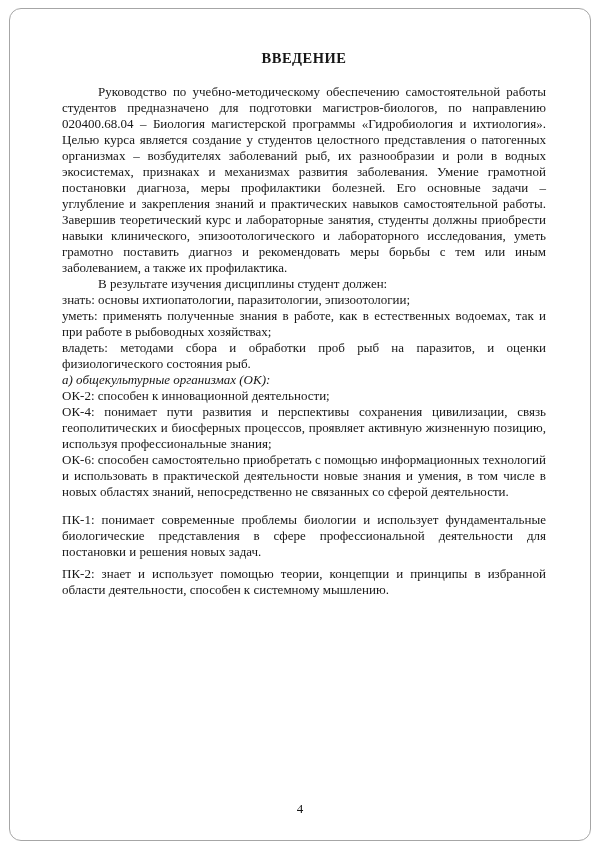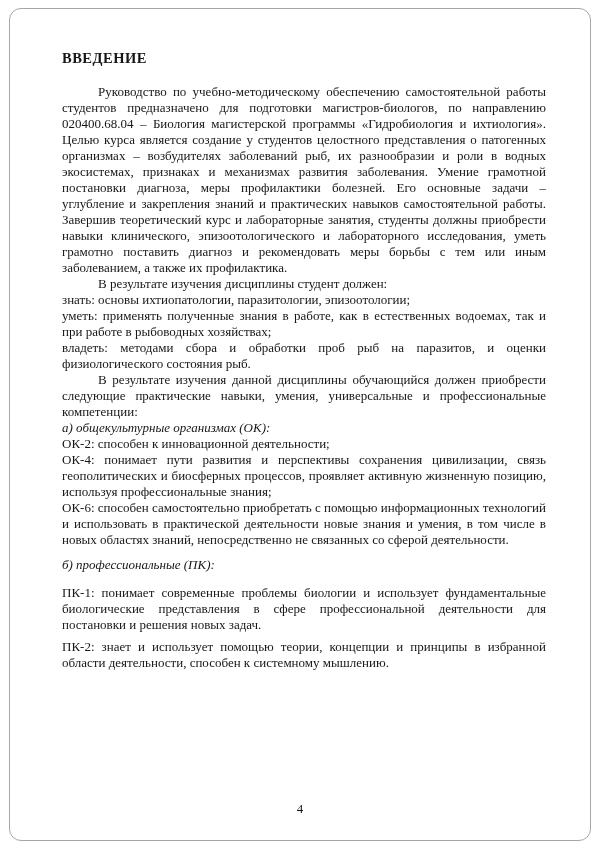--- a/index.html
+++ b/index.html
@@ -27,21 +27,21 @@
   }
   .content {
     position: absolute;
     left: 62px;
     right: 54px;
     top: 50px;
   }
   h1.title {
     font-size: 14.5px;
     font-weight: bold;
-    text-align: left;
+    text-align: center;
     margin: 0 0 17px 0;
     letter-spacing: 0.5px;
   }
   p {
     margin: 0;
     font-size: 13px;
     line-height: 16px;
     text-align: justify;
     font-family: Liberation Serif, serif;
   }
@@ -73,26 +73,24 @@
     <h1 class="title">ВВЕДЕНИЕ</h1>
 
     <p class="indent">Руководство по учебно-методическому обеспечению самостоятельной работы студентов предназначено для подготовки магистров-биологов, по направлению 020400.68.04 – Биология магистерской программы «Гидробиология и ихтиология». Целью курса является создание у студентов целостного представления о патогенных организмах – возбудителях заболеваний рыб, их разнообразии и роли в водных экосистемах, признаках и механизмах развития заболевания. Умение грамотной постановки диагноза, меры профилактики болезней. Его основные задачи – углубление и закрепления знаний и практических навыков самостоятельной работы. Завершив теоретический курс и лабораторные занятия, студенты должны приобрести навыки клинического, эпизоотологического и лабораторного исследования, уметь грамотно поставить диагноз и рекомендовать меры борьбы с тем или иным заболеванием, а также их профилактика.</p>
 
     <p class="indent">В результате изучения дисциплины студент должен:</p>
 
     <p>знать: основы ихтиопатологии, паразитологии, эпизоотологии;</p>
     <p>уметь: применять полученные знания в работе, как в естественных водоемах, так и при работе в рыбоводных хозяйствах;</p>
     <p>владеть: методами сбора и обработки проб рыб на паразитов, и оценки физиологического состояния рыб.</p>
 
-    <p class="indent">В результате изучения данной дисциплины обучающийся должен приобрести следующие практические навыки, умения, универсальные и профессиональные компетенции:</p>
 
     <p class="italic">а) общекультурные организмах (ОК):</p>
     <p>ОК-2: способен к инновационной деятельности;</p>
     <p>ОК-4: понимает пути развития и перспективы сохранения цивилизации, связь геополитических и биосферных процессов, проявляет активную жизненную позицию, используя профессиональные знания;</p>
     <p>ОК-6: способен самостоятельно приобретать с помощью информационных технологий и использовать в практической деятельности новые знания и умения, в том числе в новых областях знаний, непосредственно не связанных со сферой деятельности.</p>
 
-    <p class="italic sp9">б) профессиональные (ПК):</p>
     <p class="sp3">ПК-1: понимает современные проблемы биологии и использует фундаментальные биологические представления в сфере профессиональной деятельности для постановки и решения новых задач.</p>
     <p class="sp6">ПК-2: знает и использует помощью теории, концепции и принципы в избранной области деятельности, способен к системному мышлению.</p>
   </div>
 
   <div class="page-number">4</div>
 </div>
 
 </body></html>

